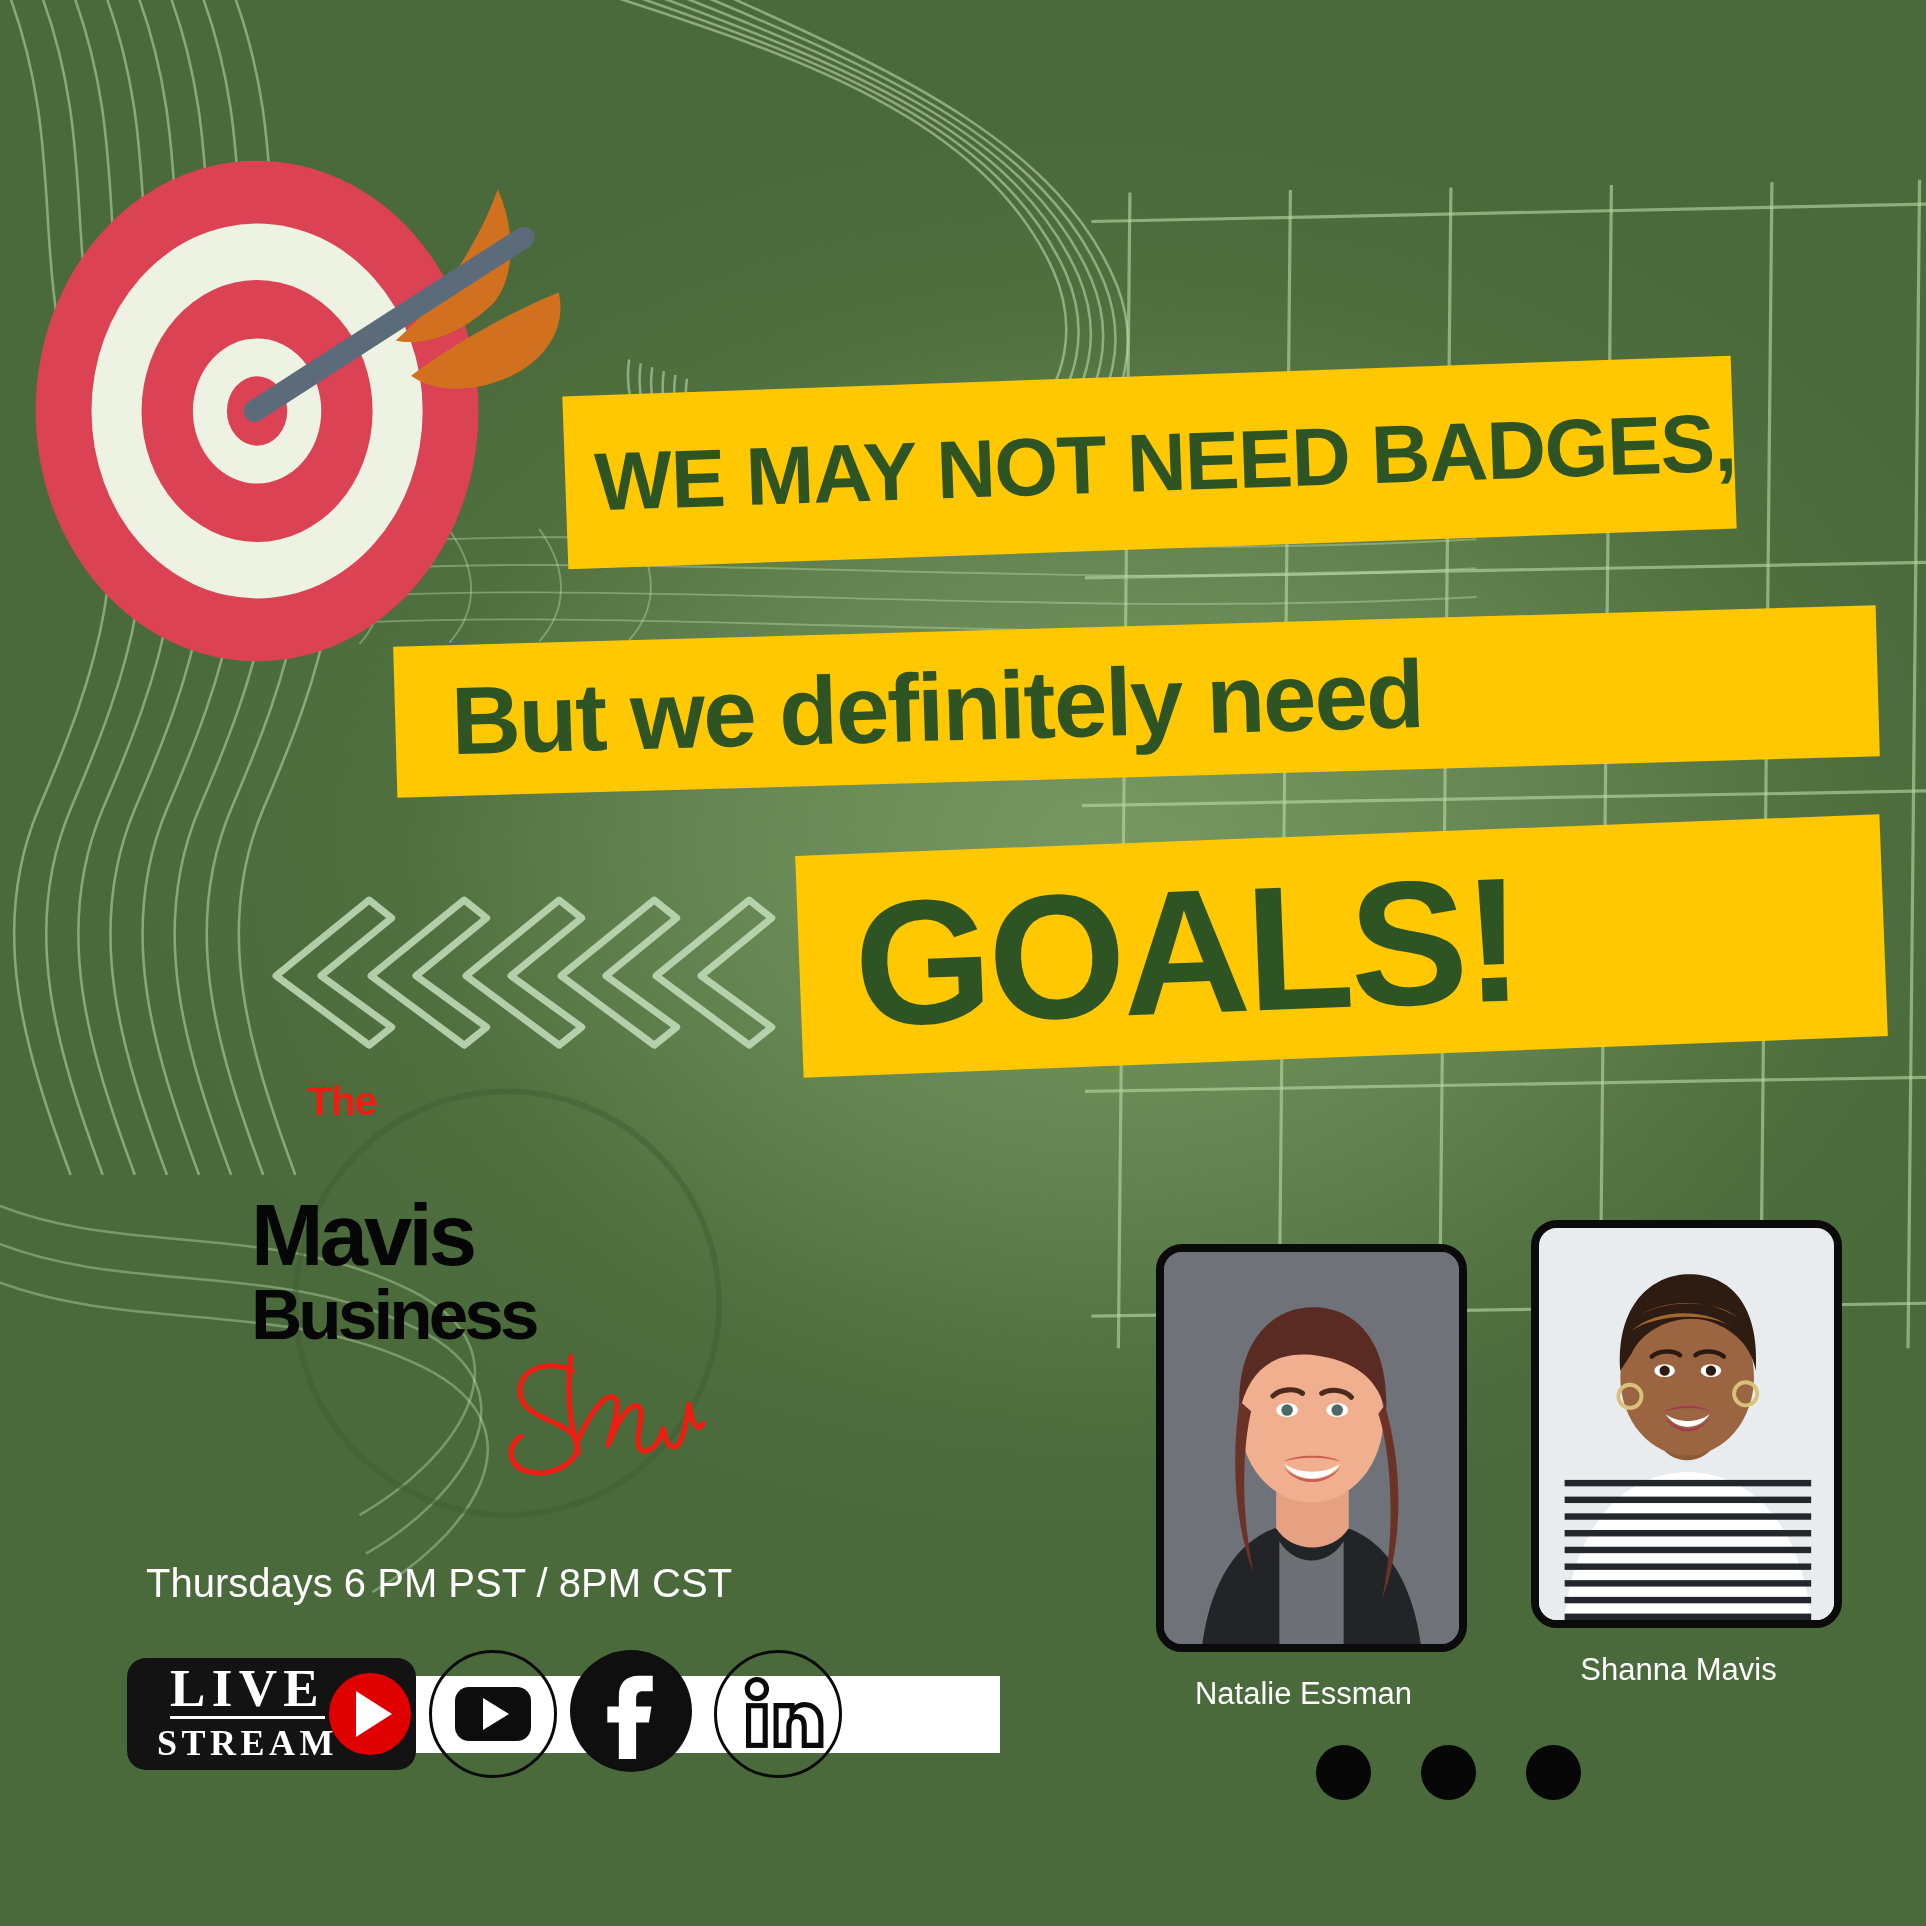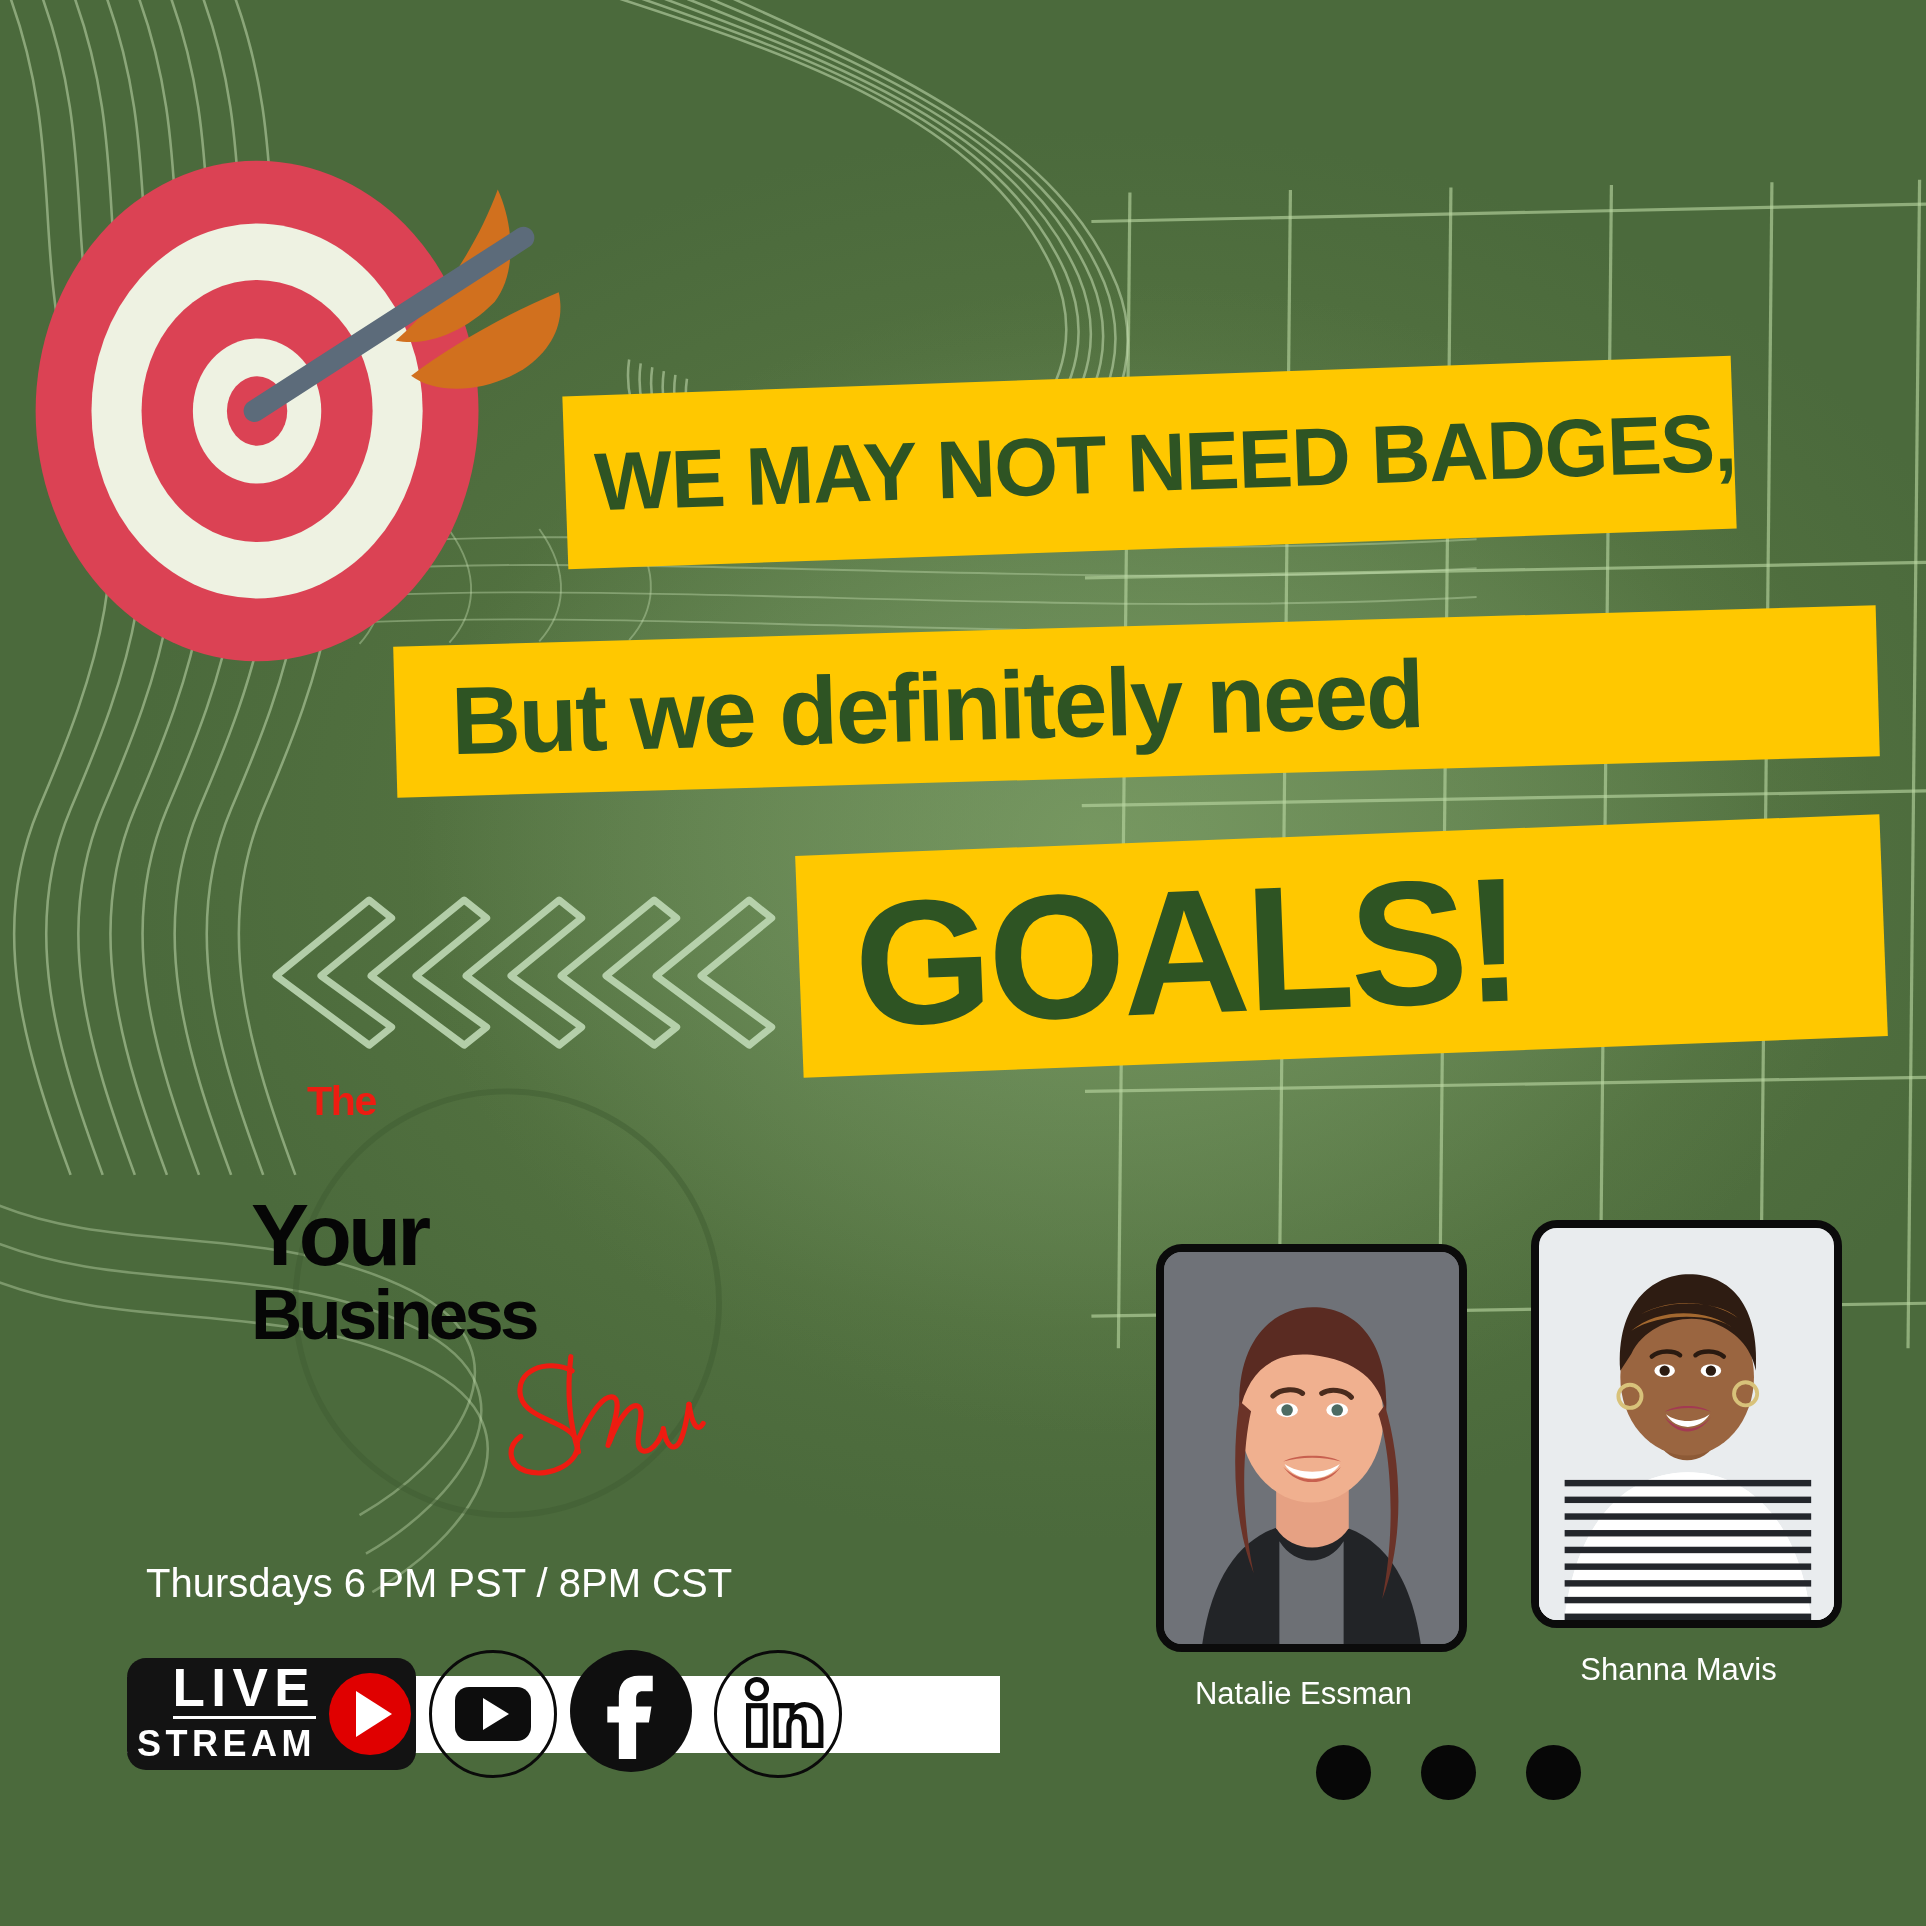--- a/index.html
+++ b/index.html
@@ -68,21 +68,21 @@
 
   
   .socialbar{position:absolute;left:127px;top:1650px;width:912px;height:154px;}
   .white-strip{position:absolute;left:0;top:26px;width:873px;height:77px;background:#ffffff;}
   .live-badge{
     position:absolute;left:0;top:7.7px;width:289px;height:112px;
     background:#131313;border-radius:19px;
     display:flex;align-items:center;
   }
   .live-badge .lb-text{
-    width:189px;color:#fff;text-align:right;
+    width:189px;padding-left:26px;color:#fff;text-align:center;font-family:Liberation Serif, serif;
   }
   .live-badge .lb-live{
     font-size:53px;font-weight:700;letter-spacing:6.4px;line-height:.95;
     border-bottom:3.2px solid #fff;display:inline-block;padding-bottom:2.6px;
   }
   .live-badge .lb-stream{
     font-size:36px;font-weight:700;letter-spacing:4.5px;line-height:1.15;display:block;padding-top:3.9px;
   }
   .live-badge .redplay{
     position:absolute;right:5.1px;top:50%;transform:translateY(-50%);
@@ -225,21 +225,21 @@
   </div>
   <div class="banner" id="banner2">
     <span>But we definitely need</span>
   </div>
   <div class="banner" id="banner3">
     <span>GOALS!</span>
   </div>
 
   <div class="logo">
     <div class="the">The</div>
-    <div class="ln l2">Your</div>
+    <div class="ln l2">Mavis</div>
     <div class="ln l3">Business</div>
     <svg class="showsig" width="212" height="148" viewBox="0 0 330 230">
       <g fill="none" stroke="#ee1c11" stroke-width="8" stroke-linecap="round" stroke-linejoin="round">
         <path d="M120 40 C 80 20, 30 40, 40 80 C 50 118, 120 118, 128 152 C 134 182, 86 208, 48 196 C 20 186, 18 158, 40 142"></path>
         <path d="M118 18 C 112 70, 116 122, 130 166"></path>
         <path d="M128 150 C 150 102, 172 74, 186 82 C 198 90, 182 130, 176 156"></path>
         <path d="M178 152 C 192 112, 214 88, 224 96 C 234 106, 218 140, 224 158 C 230 174, 252 162, 262 132"></path>
         <path d="M262 130 C 266 156, 278 168, 288 150 C 296 134, 300 106, 302 92"></path>
         <path d="M302 92 C 306 120, 314 138, 324 122"></path>
       </g>

